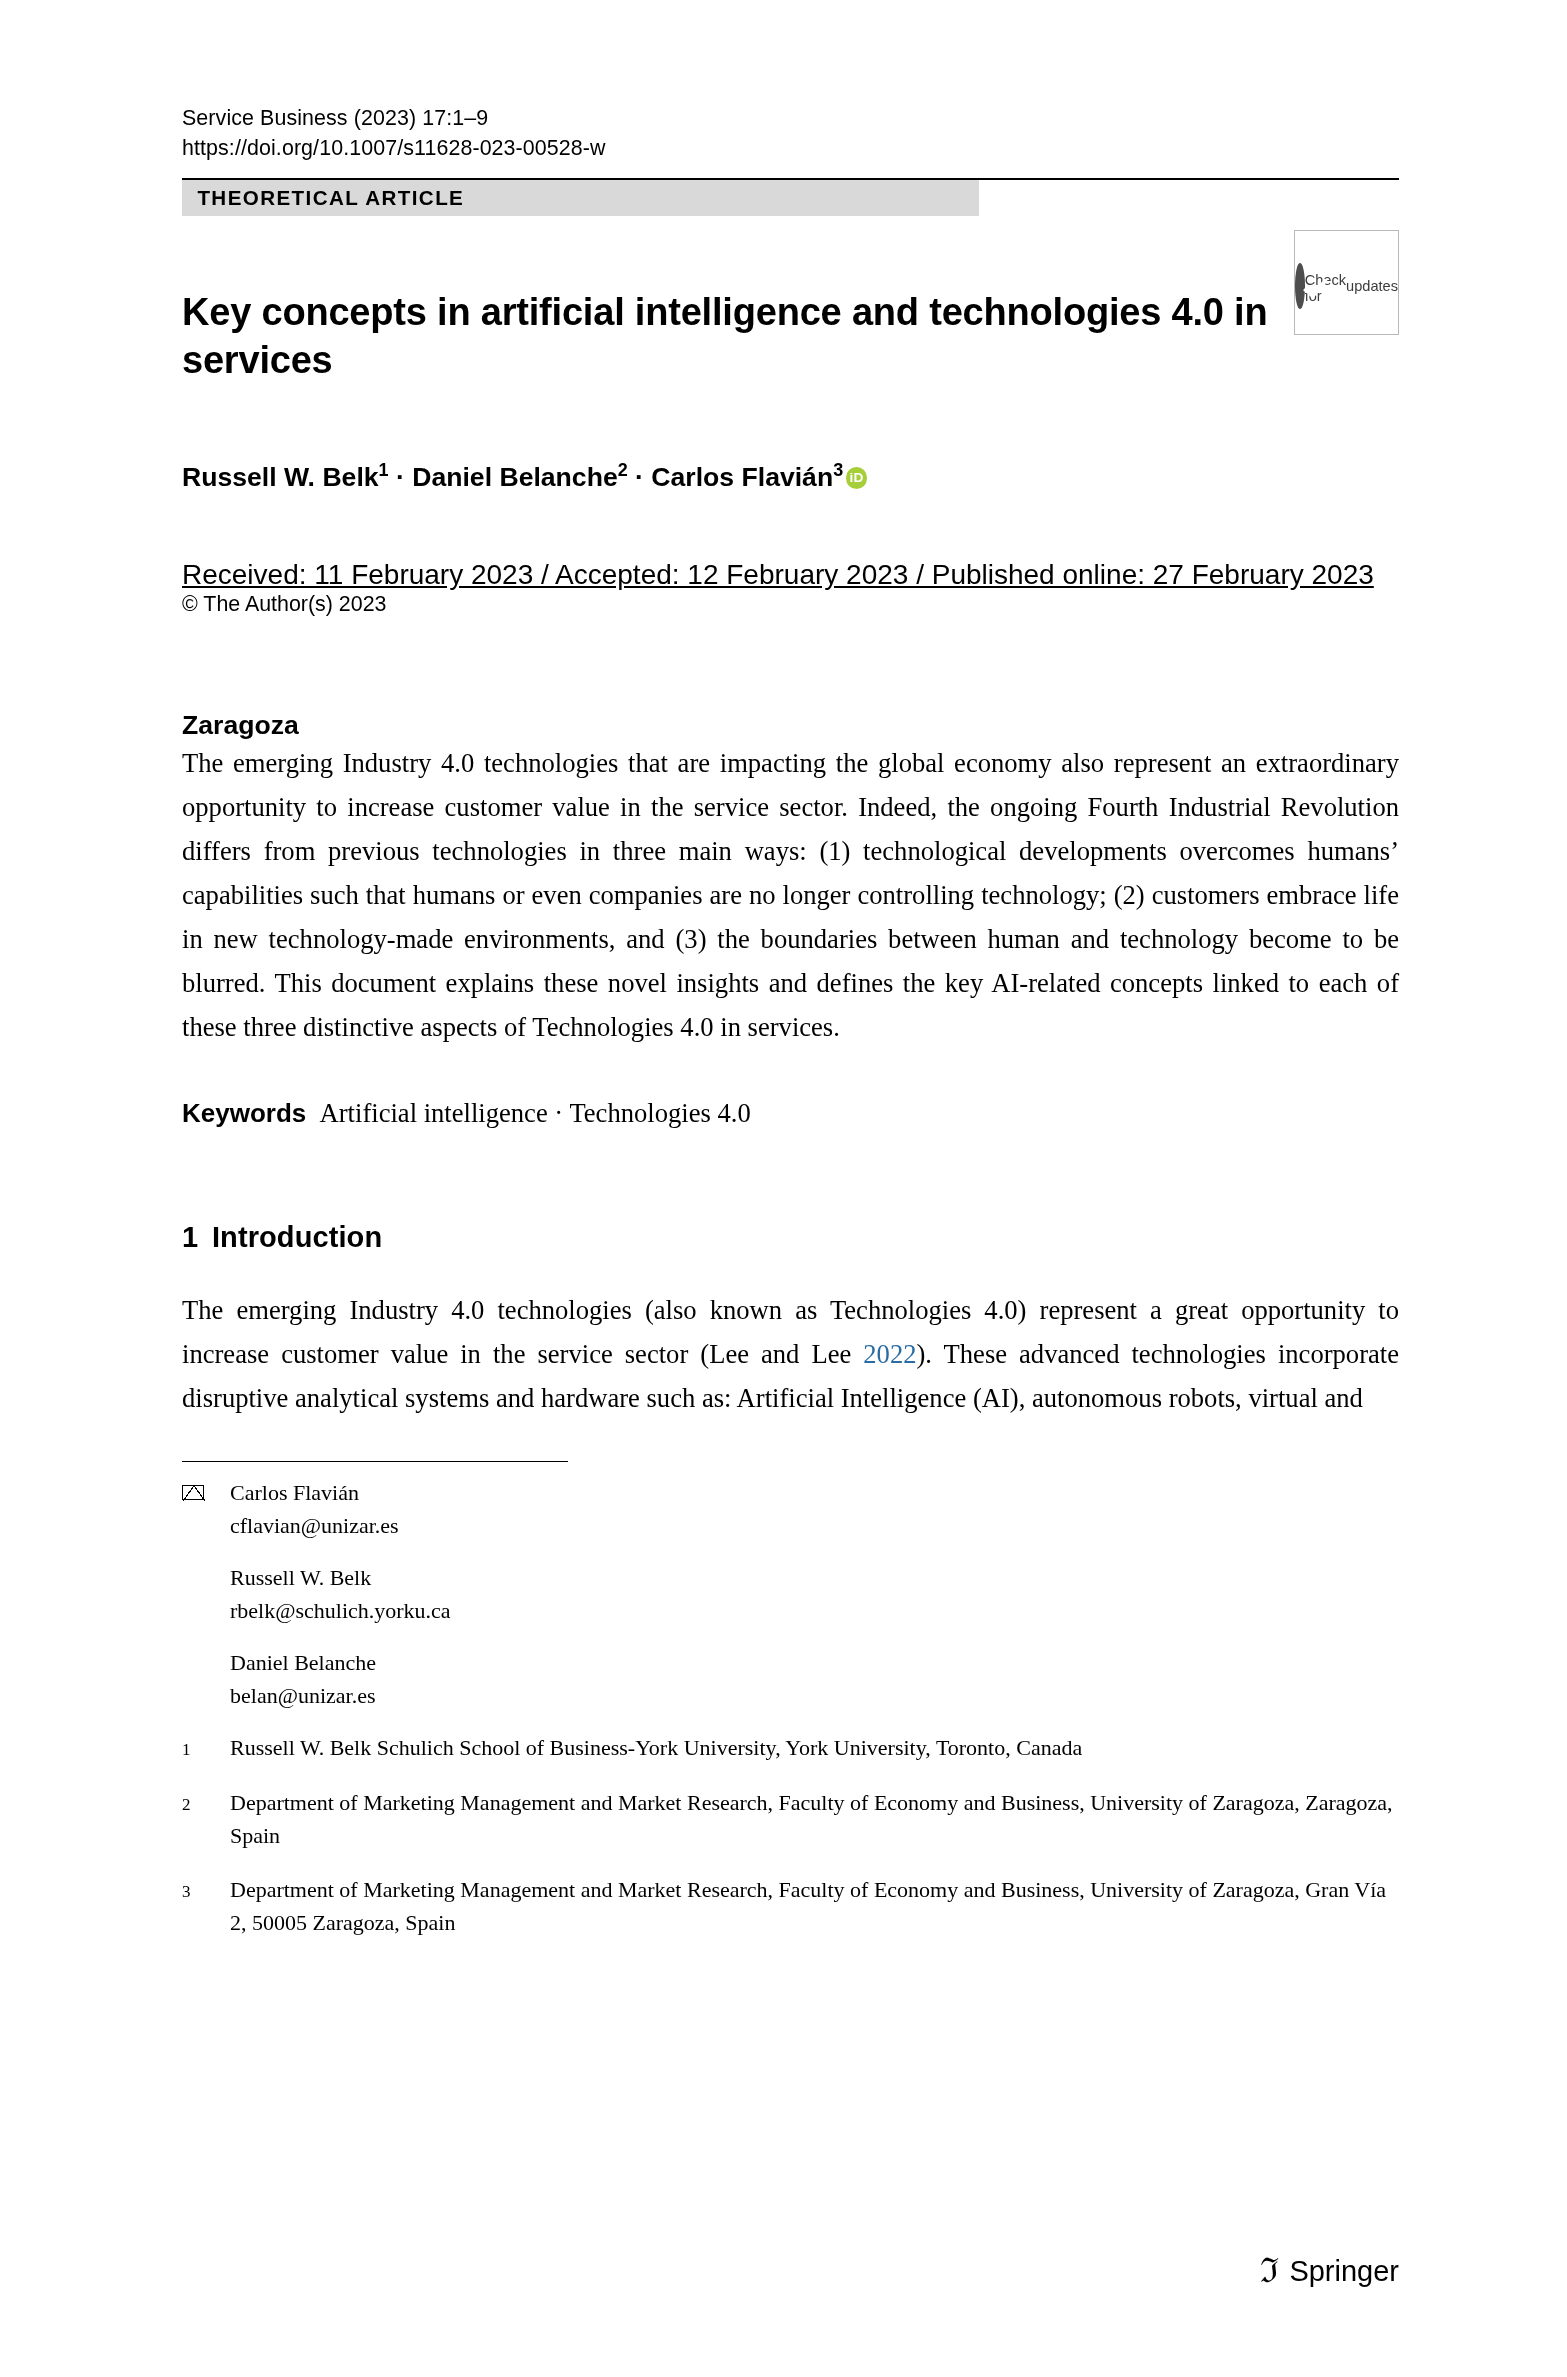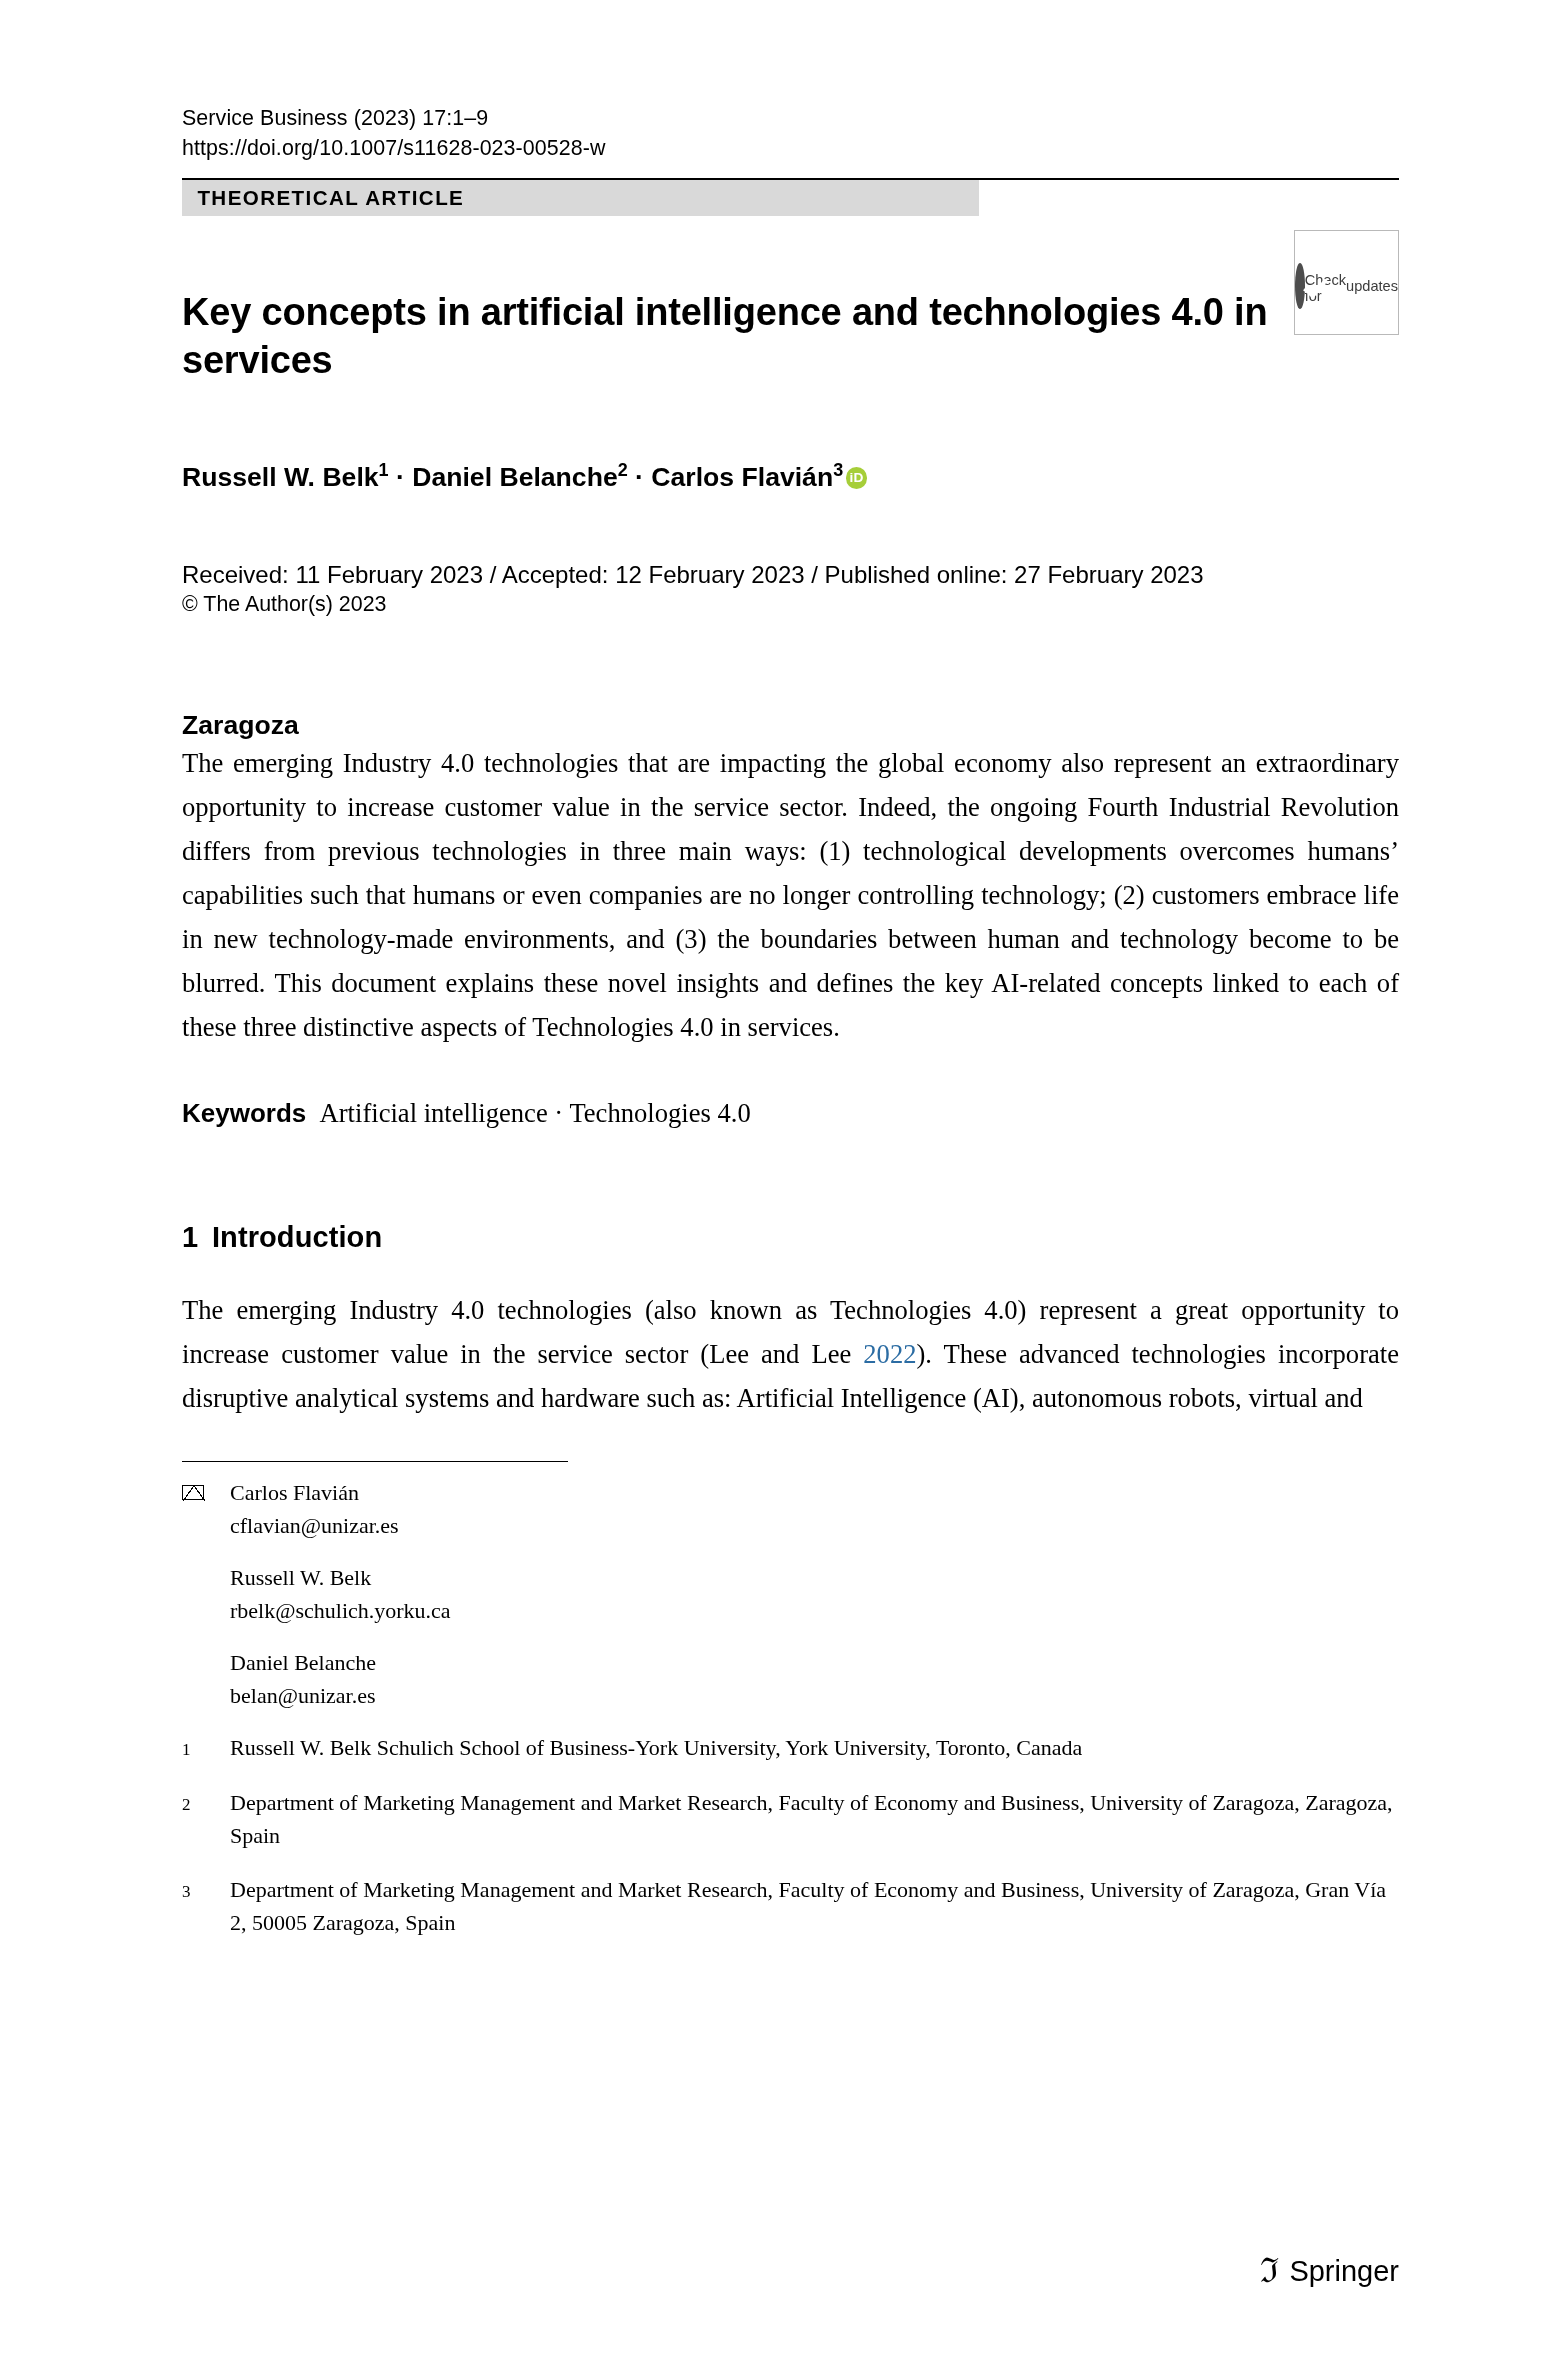--- a/index.html
+++ b/index.html
@@ -150,23 +150,24 @@
     text-align: center;
     color: #fff;
     font-family: "Liberation Sans", sans-serif;
     font-size: 13.7px;
     font-weight: bold;
     line-height: 22px;
   }
 
   .dates {
     font-family: "Liberation Sans", sans-serif;
-    font-size: 24px;
+    font-size: 28px;
     line-height: 31px;
     margin-top: 65px;
+    text-decoration: underline;
   }
   .copyright {
     font-family: "Liberation Sans", sans-serif;
     font-size: 21.4px;
     line-height: 29px;
   }
 
   
   .abstract-head {
     font-family: "Liberation Sans", sans-serif;

